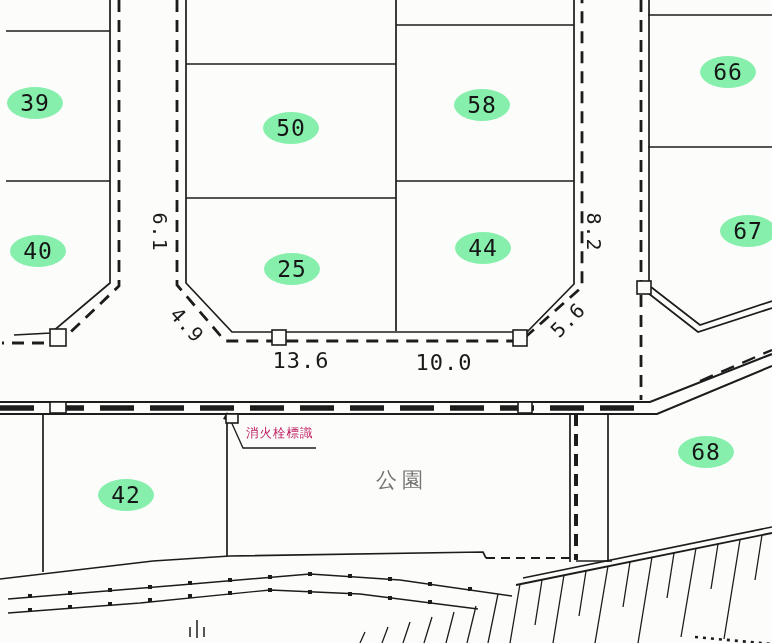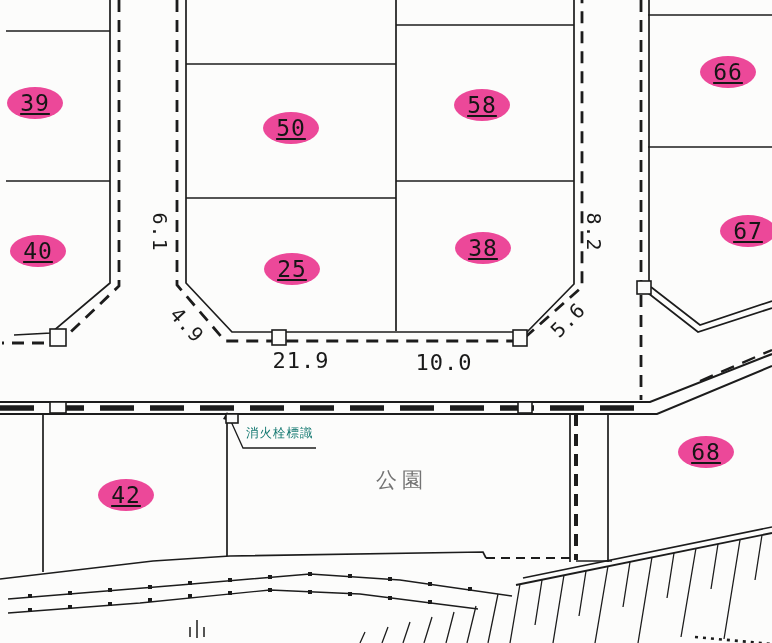--- a/index.html
+++ b/index.html
@@ -4,39 +4,39 @@
 <style>
   html,body{margin:0;padding:0;background:#e8e8e8;}
   #stage{
     position:relative;width:772px;height:643px;overflow:hidden;
     background:#fcfcfb;
     font-family:"DejaVu Sans",sans-serif;
   }
   #linework{position:absolute;left:0;top:0;}
   .lot-label{
     position:absolute;transform:translate(-50%,-50%);
-    background:#ec4899;border-radius:50%;
+    background:#86efac;border-radius:50%;
     min-width:56px;height:32px;padding:0 6px;box-sizing:border-box;
     display:flex;align-items:center;justify-content:center;
     font:400 23px "DejaVu Sans Mono","DejaVu Sans",monospace;
-    color:#161616;letter-spacing:1px;text-decoration:underline;
+    color:#161616;letter-spacing:1px;
   }
   .meas{
     position:absolute;white-space:nowrap;
     font:400 20px "DejaVu Sans Mono","DejaVu Sans",monospace;
     color:#1a1a1a;letter-spacing:1px;
   }
   .meas.big{font-size:22px;}
   .park-label{
     position:absolute;transform:translate(-50%,-50%);
     font:400 21px "DejaVu Sans",sans-serif;color:#737373;letter-spacing:5px;white-space:nowrap;
   }
   .hydrant-label{
     position:absolute;
-    font:400 12.5px "DejaVu Sans",sans-serif;color:#0f766e;letter-spacing:1px;white-space:nowrap;
+    font:400 12.5px "DejaVu Sans",sans-serif;color:#be185d;letter-spacing:1px;white-space:nowrap;
   }
 </style>
 </head>
 <body>
 
 <div id="stage">
 
   <svg id="linework" width="772" height="643" viewBox="0 0 772 643">
     <g stroke="#1c1c1c" fill="none" stroke-linecap="butt">
 
@@ -127,28 +127,28 @@
       </g>
     </g>
   </svg>
 
   <div class="lot-label" style="left:35px;top:103px">39</div>
   <div class="lot-label" style="left:38px;top:251px">40</div>
   <div class="lot-label" style="left:126px;top:495px">42</div>
   <div class="lot-label" style="left:291px;top:128px">50</div>
   <div class="lot-label" style="left:292px;top:269px">25</div>
   <div class="lot-label" style="left:482px;top:105px">58</div>
-  <div class="lot-label" style="left:483px;top:248px">38</div>
+  <div class="lot-label" style="left:483px;top:248px">44</div>
   <div class="lot-label" style="left:728px;top:72px">66</div>
   <div class="lot-label" style="left:748px;top:231px">67</div>
   <div class="lot-label" style="left:706px;top:452px">68</div>
 
   <div class="meas" style="left:160px;top:232px;transform:translate(-50%,-50%) rotate(90deg)">6.1</div>
   <div class="meas" style="left:187px;top:325px;transform:translate(-50%,-50%) rotate(48deg)">4.9</div>
-  <div class="meas big" style="left:301px;top:360px;transform:translate(-50%,-50%)">21.9</div>
+  <div class="meas big" style="left:301px;top:360px;transform:translate(-50%,-50%)">13.6</div>
   <div class="meas big" style="left:444px;top:362px;transform:translate(-50%,-50%)">10.0</div>
   <div class="meas" style="left:568px;top:320px;transform:translate(-50%,-50%) rotate(-45deg)">5.6</div>
   <div class="meas" style="left:594px;top:232px;transform:translate(-50%,-50%) rotate(90deg)">8.2</div>
 
   <div class="park-label" style="left:402px;top:480px">公園</div>
   <div class="hydrant-label" style="left:246px;top:425px">消火栓標識</div>
 
 </div>
 
 </body></html>

